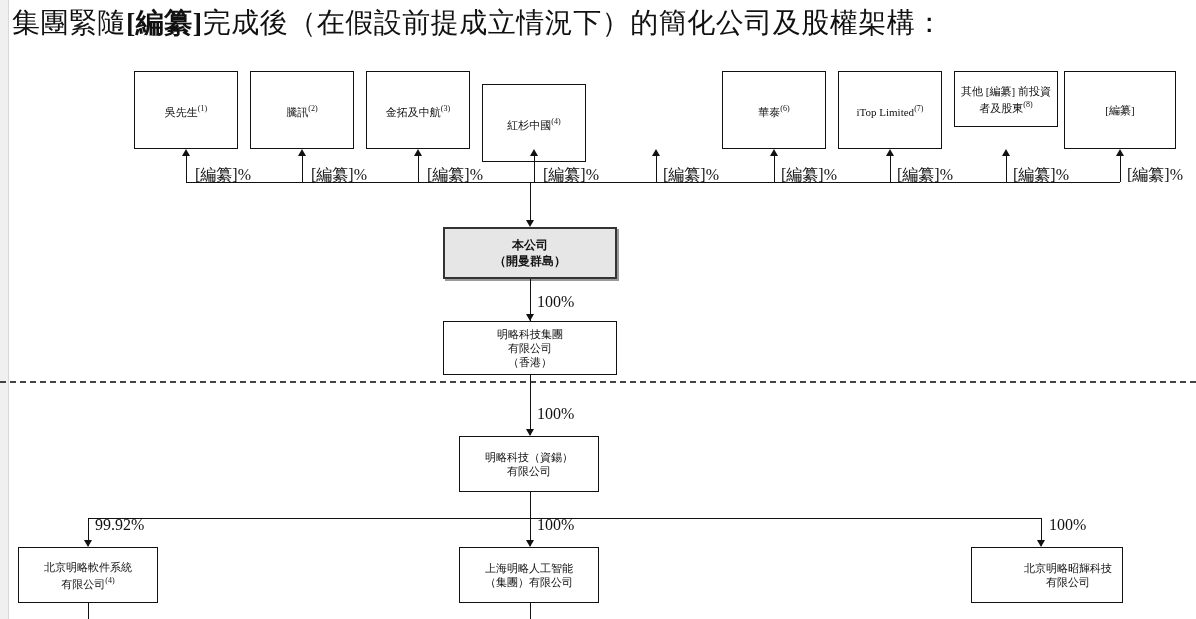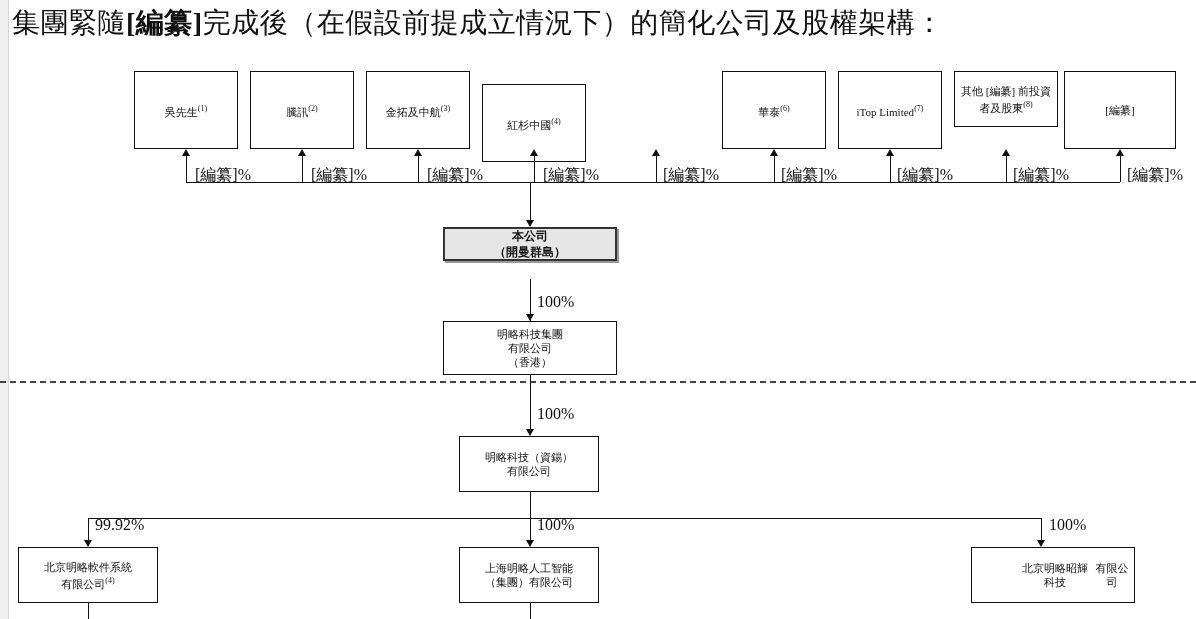--- a/index.html
+++ b/index.html
@@ -183,21 +183,21 @@
   <div class="label" style="left:195px; top:124px;">[編纂]%</div>
   <div class="label" style="left:311px; top:124px;">[編纂]%</div>
   <div class="label" style="left:427px; top:124px;">[編纂]%</div>
   <div class="label" style="left:543px; top:124px;">[編纂]%</div>
   <div class="label" style="left:663px; top:124px;">[編纂]%</div>
   <div class="label" style="left:781px; top:124px;">[編纂]%</div>
   <div class="label" style="left:897px; top:124px;">[編纂]%</div>
   <div class="label" style="left:1013px; top:124px;">[編纂]%</div>
   <div class="label" style="left:1127px; top:124px;">[編纂]%</div>
 
-  <div class="node company" style="left:443px; top:183px; width:174px; height:34px; flex-direction:column;">
+  <div class="node company" style="left:443px; top:183px; width:174px; height:52px; flex-direction:column;">
     <span>本公司</span>
     <span>（開曼群島）</span>
   </div>
 
   <div class="vline" style="left:530px; top:235px; height:42px;"></div>
   <div class="arrow-down" style="left:526px; top:270px;"></div>
   <div class="label" style="left:537px; top:251px;">100%</div>
 
   <div class="node" style="left:443px; top:277px; width:174px; height:54px; flex-direction:column;">
     <span>明略科技集團</span>
@@ -231,21 +231,21 @@
   <div class="label" style="left:1049px; top:474px;">100%</div>
 
   <div class="node" style="left:18px; top:503px; width:140px; height:56px; flex-direction:column;">
     <span>北京明略軟件系統</span>
     <span><span>有限公司</span><span class="sup">(4)</span></span>
   </div>
   <div class="node" style="left:459px; top:503px; width:140px; height:56px; flex-direction:column;">
     <span>上海明略人工智能</span>
     <span>（集團）有限公司</span>
   </div>
-  <div class="node" style="left:971px; top:503px; width:164px; height:56px; flex-direction:row;padding-left:45px;">
+  <div class="node" style="left:971px; top:503px; width:152px; height:56px; flex-direction:column;padding-left:45px;">
     <span>北京明略昭輝科技</span>
     <span>有限公司</span>
   </div>
 
   <div class="vline" style="left:88px; top:559px; height:16px;"></div>
   <div class="vline" style="left:530px; top:559px; height:16px;"></div>
 
 </div>
 
 </body></html>

